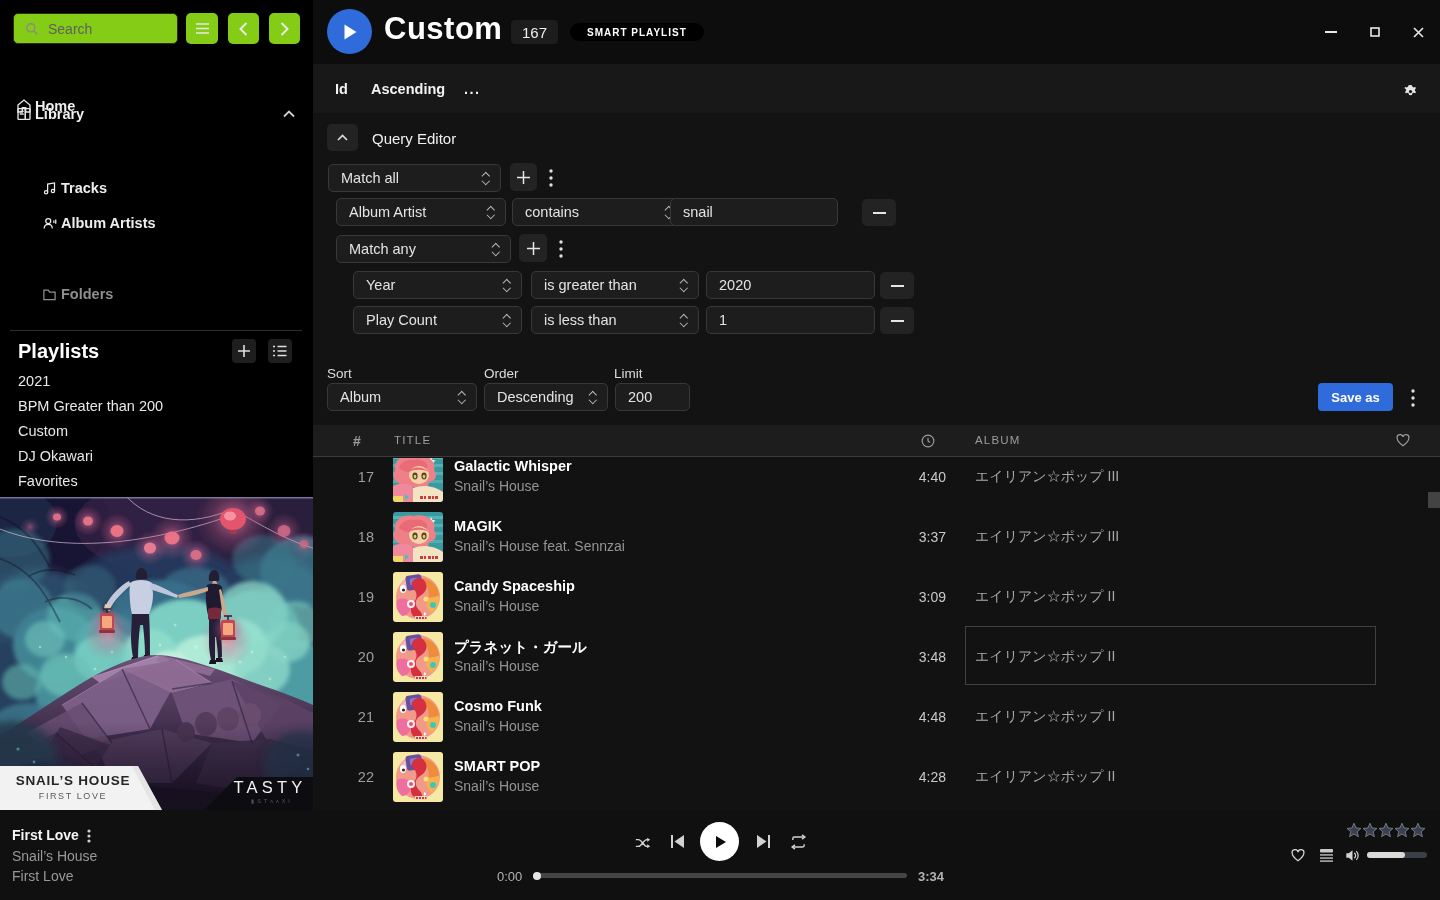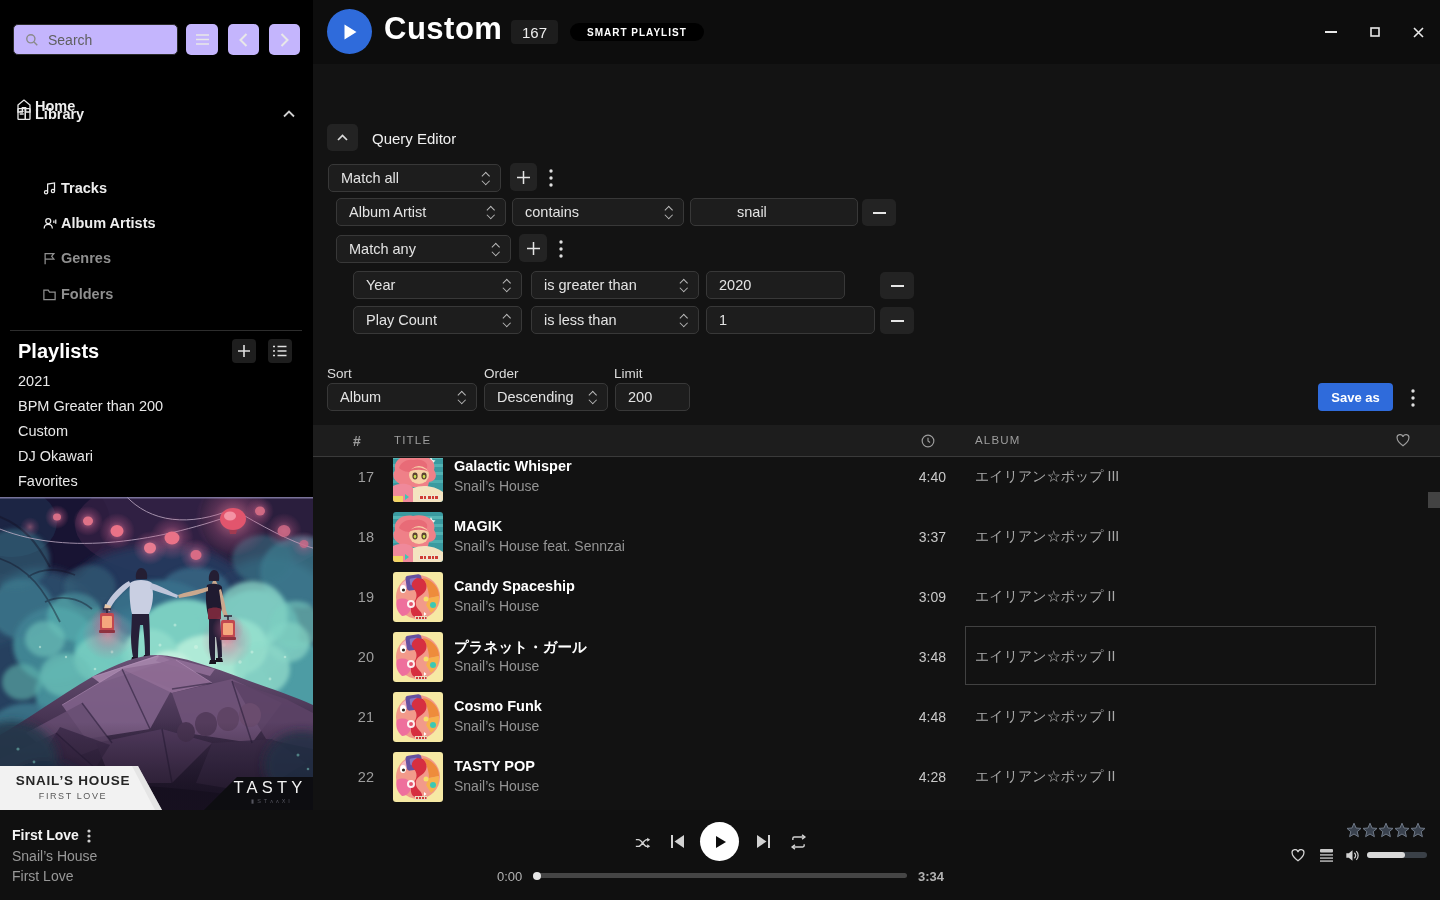--- a/index.html
+++ b/index.html
@@ -1,22 +1,22 @@
 <!DOCTYPE html>
 <html><head><meta charset="utf-8">
 <style>
   * { margin:0; padding:0; box-sizing:border-box; }
   html,body { width:1440px; height:900px; overflow:hidden; background:#121212;
     font-family:"Liberation Sans", sans-serif; }
   .abs { position:absolute; }
   #app { position:relative; width:1440px; height:900px; }
   
   #sidebar { position:absolute; left:0; top:0; width:313px; height:810px; background:#000; z-index:3; }
-  .sbtn { position:absolute; top:13px; height:31px; background:#c4b5fd; border-radius:5px;
-    display:flex; align-items:center; justify-content:center;margin-top:11px; }
+  .sbtn { position:absolute; top:13px; height:31px; background:#84cc16; border-radius:5px;
+    display:flex; align-items:center; justify-content:center; }
   #search { left:13px; width:165px; border:1px solid #2b2b2b; justify-content:flex-start; }
   #search .ph { color:#5f5f5f; font-size:14px; margin-left:9px; }
   .navrow { position:absolute; left:0; width:313px; height:30px; display:flex; align-items:center; }
   .navrow .ic { position:absolute; left:16px; width:16px; height:16px; }
   .navrow .ic2 { position:absolute; left:42px; width:15px; height:15px; }
   .navlbl { position:absolute; left:35px; font-size:14.5px; font-weight:bold; color:#efefef; }
   .sublbl { position:absolute; left:61px; font-size:14.5px; font-weight:bold; color:#ededed; }
   .dim { color:#8f8f8f !important; }
   #divider { position:absolute; left:10px; top:330px; width:292px; height:1px; background:#2d2d2d; }
   #pl-head { position:absolute; left:18px; top:340px; font-size:20px; font-weight:bold; color:#fff; }
@@ -184,26 +184,20 @@
       <span class="sublbl">Tracks</span>
     </div>
     <div class="navrow" style="top:208px;">
       <svg class="ic2" viewBox="0 0 24 24" fill="none" stroke="#ededed" stroke-width="2">
           <circle cx="10" cy="8" r="4"></circle>
           <path d="M3.5 20 C3.5 15.5 6.5 13.5 10 13.5 C13.5 13.5 16.5 15.5 16.5 20"></path>
           <path d="M19 7 v4M22 5.5v7"></path>
         </svg>
       <span class="sublbl">Album Artists</span>
     </div>
-    <div class="navrow" style="top:243px;">
-      <svg class="ic2" viewBox="0 0 24 24" fill="none" stroke="#8f8f8f" stroke-width="2">
-          <path d="M5 21 V4 H19 L15.5 8.5 L19 13 H5"></path>
-        </svg>
-      <span class="sublbl dim">Genres</span>
-    </div>
     <div class="navrow" style="top:279px;">
       <svg class="ic2" viewBox="0 0 24 24" fill="none" stroke="#8f8f8f" stroke-width="2">
           <path d="M3 20 V5 H10 L12 8 H21 V20 Z"></path>
         </svg>
       <span class="sublbl dim">Folders</span>
     </div>
     <div id="divider"></div>
     <div id="pl-head">Playlists</div>
     <div class="plbtn" style="left:232px;">
       <svg width="12" height="12" viewBox="0 0 12 12" stroke="#e0e0e0" stroke-width="1.6">
@@ -477,20 +471,29 @@
       <svg class="abs" style="left:1012px;top:31px;" width="12" height="2" viewBox="0 0 12 2">
           <rect width="12" height="2" fill="#e8e8e8"></rect>
         </svg>
       <svg class="abs" style="left:1057px;top:27px;" width="10" height="10" viewBox="0 0 10 10" fill="none" stroke="#e8e8e8" stroke-width="1.6">
           <rect x="1" y="1" width="8" height="8"></rect>
         </svg>
       <svg class="abs" style="left:1100px;top:27px;" width="11" height="11" viewBox="0 0 11 11" stroke="#e8e8e8" stroke-width="1.6">
           <path d="M1 1 L10 10 M10 1 L1 10"></path>
         </svg>
     </div>
+    <div id="toolbar">
+      <span class="t" style="left:22px;">Id</span>
+      <span class="t" style="left:58px;">Ascending</span>
+      <span class="t" style="left:151px;letter-spacing:1.5px;">...</span>
+      <svg class="abs" style="left:1090px;top:20px;" width="15" height="15" viewBox="0 0 24 24" fill="#e4e4e4">
+          <path d="M12 1.5 l2.2 0.3 .9 2.6 a8 8 0 0 1 1.8 1l2.6-.8 1.3 1.9-1.7 2.1a8 8 0 0 1 0 2.1l1.7 2.1-1.3 1.9-2.6-.8a8 8 0 0 1-1.8 1l-.9 2.6-2.2.3-2.2-.3-.9-2.6a8 8 0 0 1-1.8-1l-2.6.8-1.3-1.9 1.7-2.1a8 8 0 0 1 0-2.1L2.2 6.5l1.3-1.9 2.6.8a8 8 0 0 1 1.8-1l.9-2.6z"></path>
+          <circle cx="12" cy="12" r="2.6" fill="#181818"></circle>
+        </svg>
+    </div>
     <div id="query">
       <div class="sqbtn" style="left:14px;top:11px;width:31px;height:27px;">
         <svg width="11" height="7" viewBox="0 0 11 7" fill="none" stroke="#dcdcdc" stroke-width="1.7">
             <path d="M1 6 L5.5 1.5 L10 6"></path>
           </svg>
       </div>
       <span class="abs" style="left:59px;top:17px;font-size:15px;color:#f0f0f0;">Query Editor</span>
 
       <div class="ctl sel" style="left:15px;top:51px;width:173px;">
           <span class="txt">Match all</span>
@@ -505,21 +508,21 @@
           <circle cx="2" cy="9" r="1.7"></circle>
           <circle cx="2" cy="16" r="1.7"></circle>
         </svg>
 
       <div class="ctl sel" style="left:23px;top:85px;width:170px;">
           <span class="txt">Album Artist</span>
         </div>
       <div class="ctl sel" style="left:199px;top:85px;width:172px;">
           <span class="txt">contains</span>
         </div>
-      <div class="ctl" style="left:377px;top:85px;width:168px;padding-left:34px;">
+      <div class="ctl" style="left:357px;top:85px;width:168px;">
           <span class="txt">snail</span>
         </div>
       <div class="sqbtn" style="left:549px;top:86px;width:34px;height:27px;">
         <svg width="13" height="2" viewBox="0 0 13 2">
             <rect width="13" height="2" fill="#e6e6e6"></rect>
           </svg>
       </div>
 
       <div class="ctl sel" style="left:23px;top:122px;width:175px;">
           <span class="txt">Match any</span>
@@ -534,21 +537,21 @@
           <circle cx="2" cy="9" r="1.7"></circle>
           <circle cx="2" cy="16" r="1.7"></circle>
         </svg>
 
       <div class="ctl sel" style="left:40px;top:158px;width:169px;">
           <span class="txt">Year</span>
         </div>
       <div class="ctl sel" style="left:218px;top:158px;width:168px;">
           <span class="txt">is greater than</span>
         </div>
-      <div class="ctl" style="left:393px;top:158px;width:139px;">
+      <div class="ctl" style="left:393px;top:158px;width:169px;">
           <span class="txt">2020</span>
         </div>
       <div class="sqbtn" style="left:567px;top:159px;width:34px;height:27px;">
         <svg width="13" height="2" viewBox="0 0 13 2">
             <rect width="13" height="2" fill="#e6e6e6"></rect>
           </svg>
       </div>
 
       <div class="ctl sel" style="left:40px;top:193px;width:169px;">
           <span class="txt">Play Count</span>
@@ -657,21 +660,21 @@
         <span class="dur">4:48</span>
           <span class="alb">エイリアン☆ポップ II</span>
       </div>
       <div class="row" style="top:289px;">
         <span class="rnum">22</span>
           <div class="thumb">
             <svg width="50" height="50">
               <use href="#th2"></use>
             </svg>
           </div>
-        <span class="ttl">TASTY POP</span>
+        <span class="ttl">SMART POP</span>
           <span class="art">Snail’s House</span>
         <span class="dur">4:28</span>
           <span class="alb">エイリアン☆ポップ II</span>
       </div>
     </div>
     <div id="cellsel"></div>
     <div id="sthumb"></div>
   </div>
 
   <div id="player">

